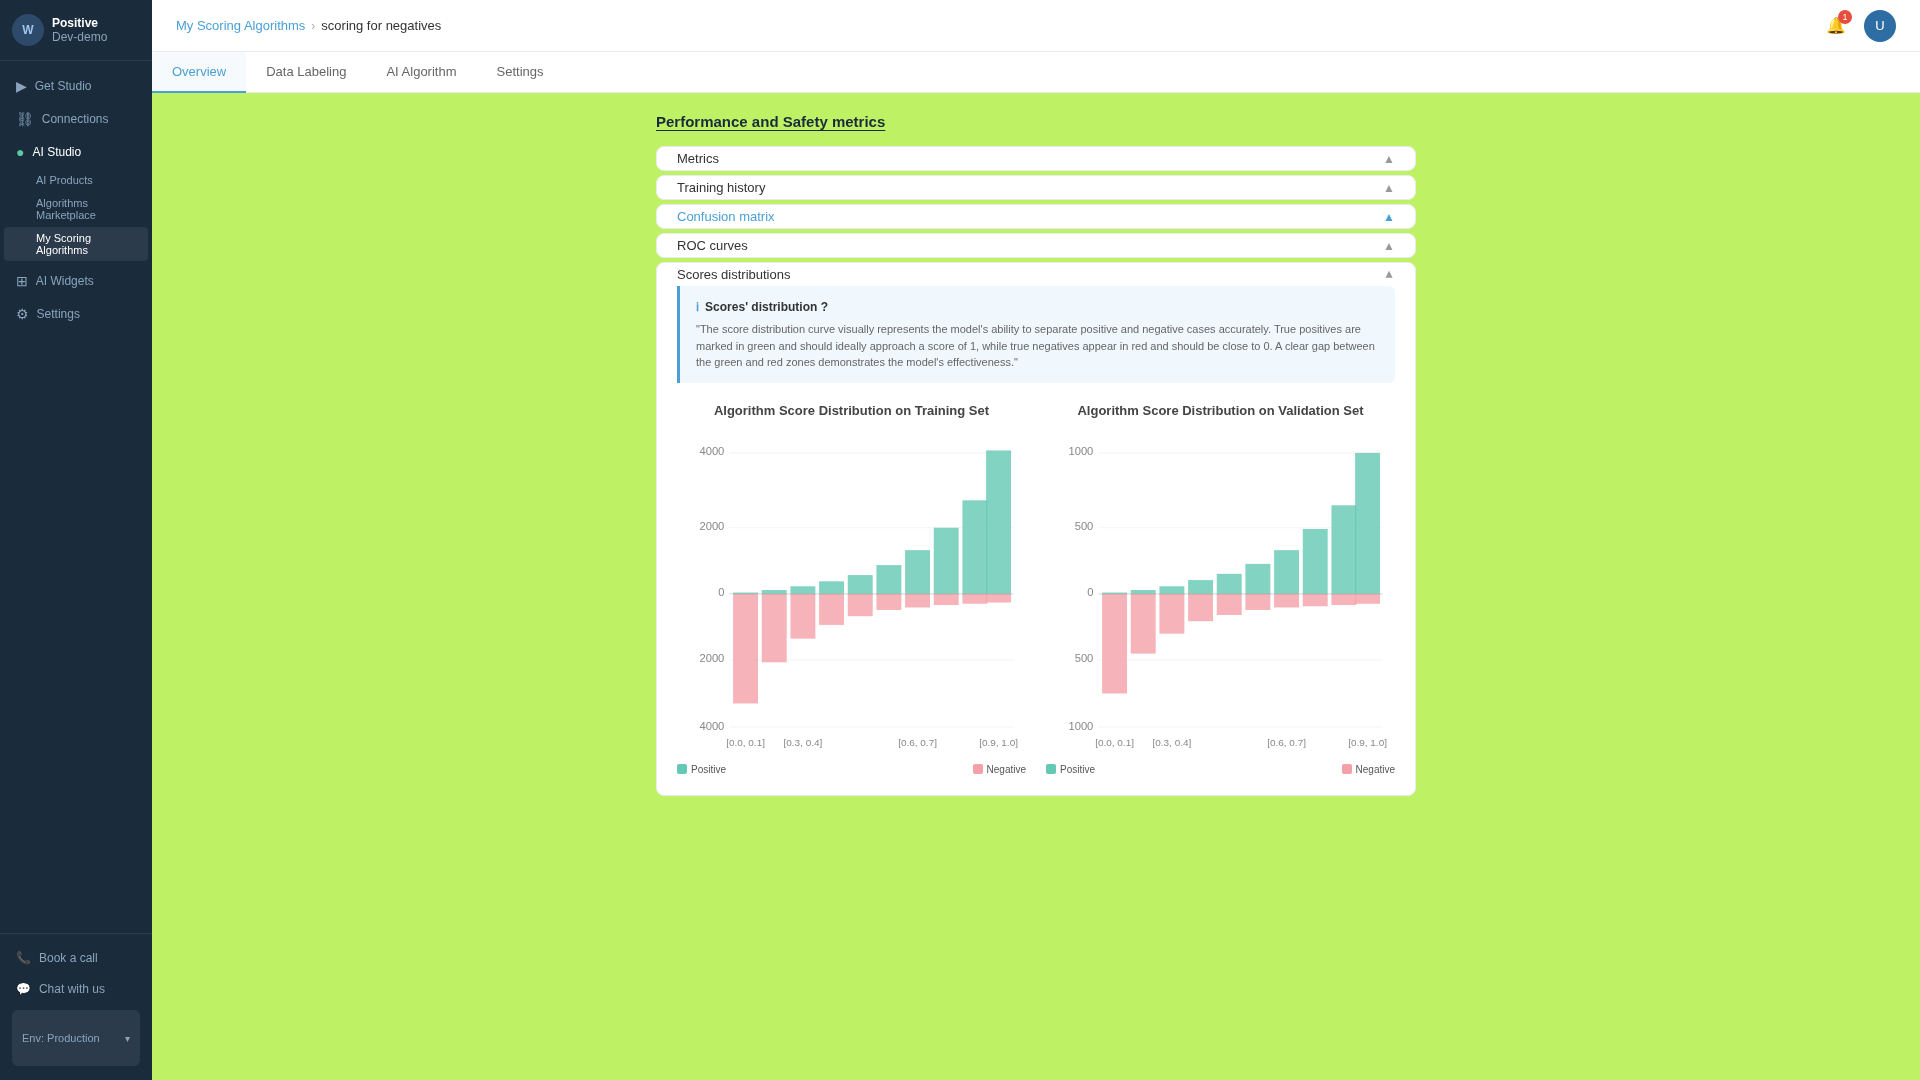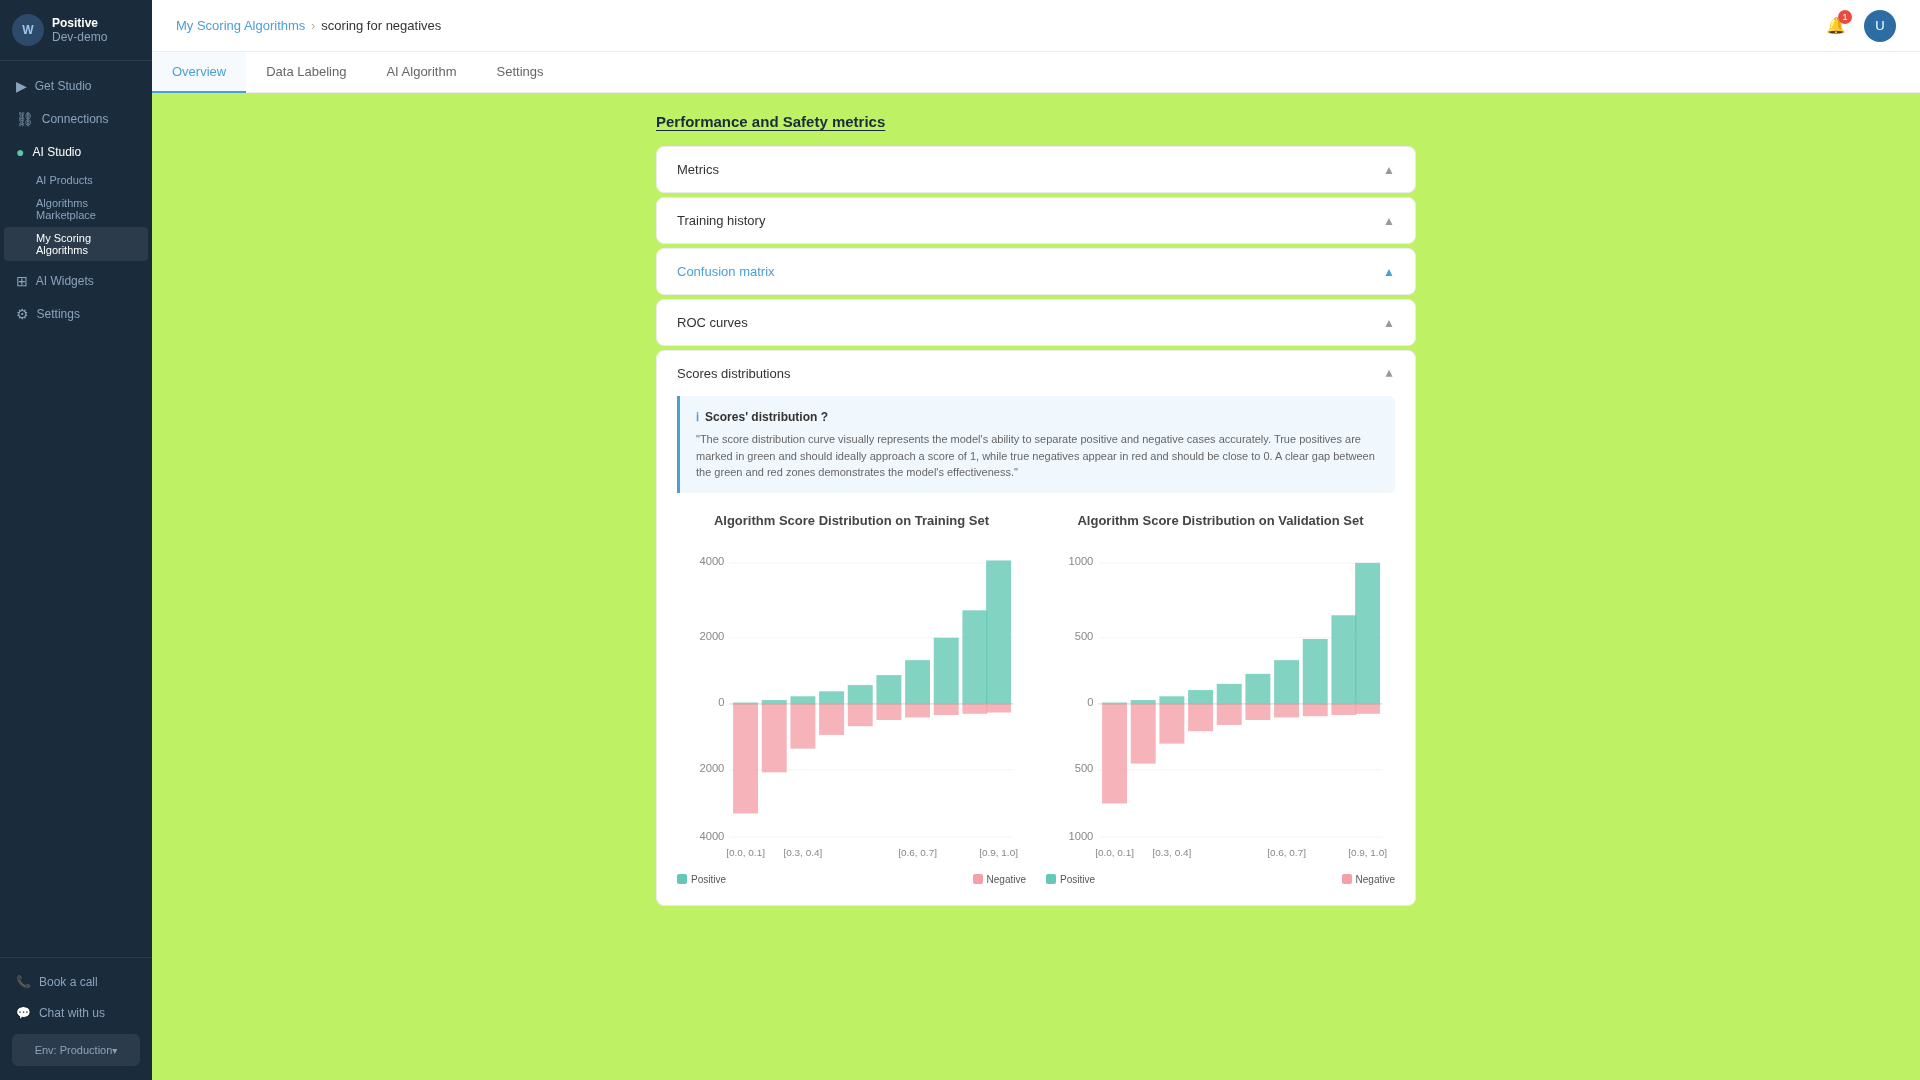--- a/index.html
+++ b/index.html
@@ -67,24 +67,24 @@
       font-size: 12px;
       cursor: pointer;
       border-radius: 4px;
       margin: 1px 0;
     }
 
     .env-badge {
       margin: 6px 8px;
       background: rgba(255,255,255,0.08);
       border-radius: 6px;
-      padding: 10px 10px;
+      padding: 22px 10px;
       display: flex;
       align-items: center;
-      justify-content: center;
+      justify-content: space-between;
       color: #8aa4bc;
       font-size: 11px;
       cursor: pointer;
     }
 
     
     .main { flex: 1; display: flex; flex-direction: column; overflow: hidden; }
 
     
     .topbar {
@@ -178,21 +178,21 @@
       background: #fff;
       border-radius: 8px;
       margin-bottom: 4px;
       border: 1px solid #e8ecf0;
       overflow: hidden;
     }
     .accordion-header {
       display: flex;
       align-items: center;
       justify-content: space-between;
-      padding: 15px 20px;
+      padding: 4px 20px;
       cursor: pointer;
       font-size: 13px;
       color: #333;
       font-weight: 500;
     }
     .accordion-header.active-section { color: #4a9fd4; }
     .chevron { color: #999; font-size: 12px; transition: transform 0.2s; }
     .chevron.up { transform: rotate(0deg); }
     .chevron.down { transform: rotate(180deg); }
 

